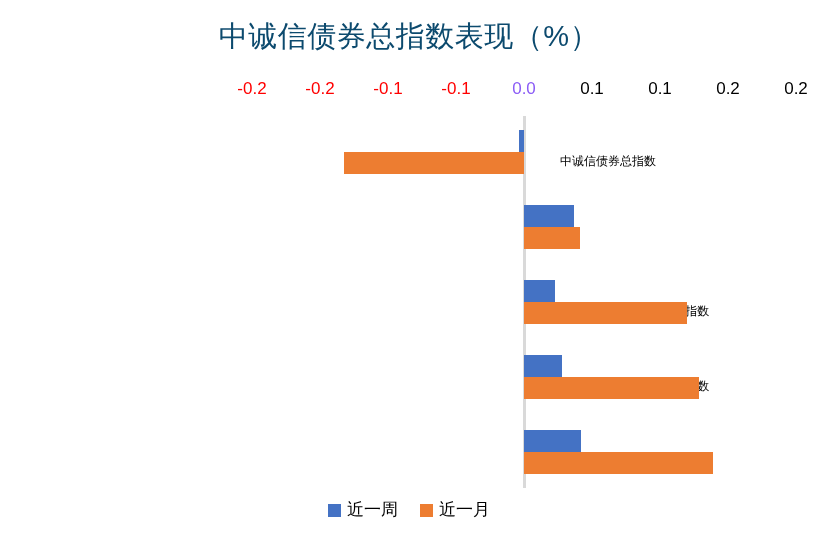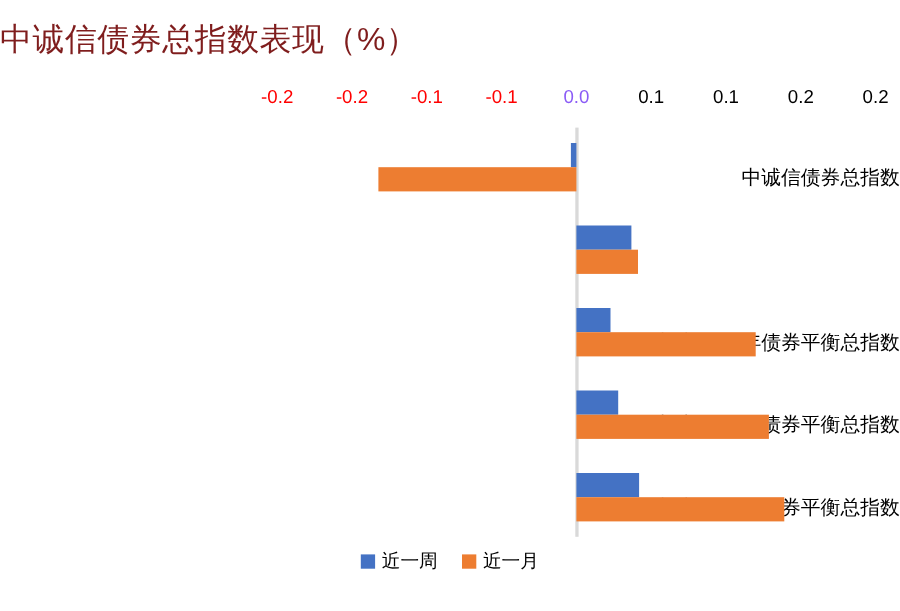--- a/index.html
+++ b/index.html
@@ -22,25 +22,25 @@
     width: 818px;
     height: 555px;
   }
 
   
   #chart-title {
     position: absolute;
     left: 0;
     top: 16px;
     width: 818px;
-    text-align: left;
+    text-align: center;
     font-size: 29px;
     line-height: 40px;
     letter-spacing: 0.5px;
-    color: #7f1d1d;
+    color: #0c4a6e;
     font-weight: 400;
     white-space: nowrap;
   }
 
   
   #x-axis-labels {
     position: absolute;
     left: 0;
     top: 79px;
     width: 668px;
@@ -80,22 +80,21 @@
     position: absolute;
     left: 0;
     width: 818px;
     height: 75px;
   }
 
   .cat-label {
     position: absolute;
     right: 0;
     width: 258px;
-    text-align: right;
-    font-size: 18px;
+    font-size: 12px;
     line-height: 22px;
     color: #000000;
     white-space: nowrap;
   }
 
   .bar {
     position: absolute;
     height: 22px;
   }
   .bar.series-0 { background: #4472c4; }

